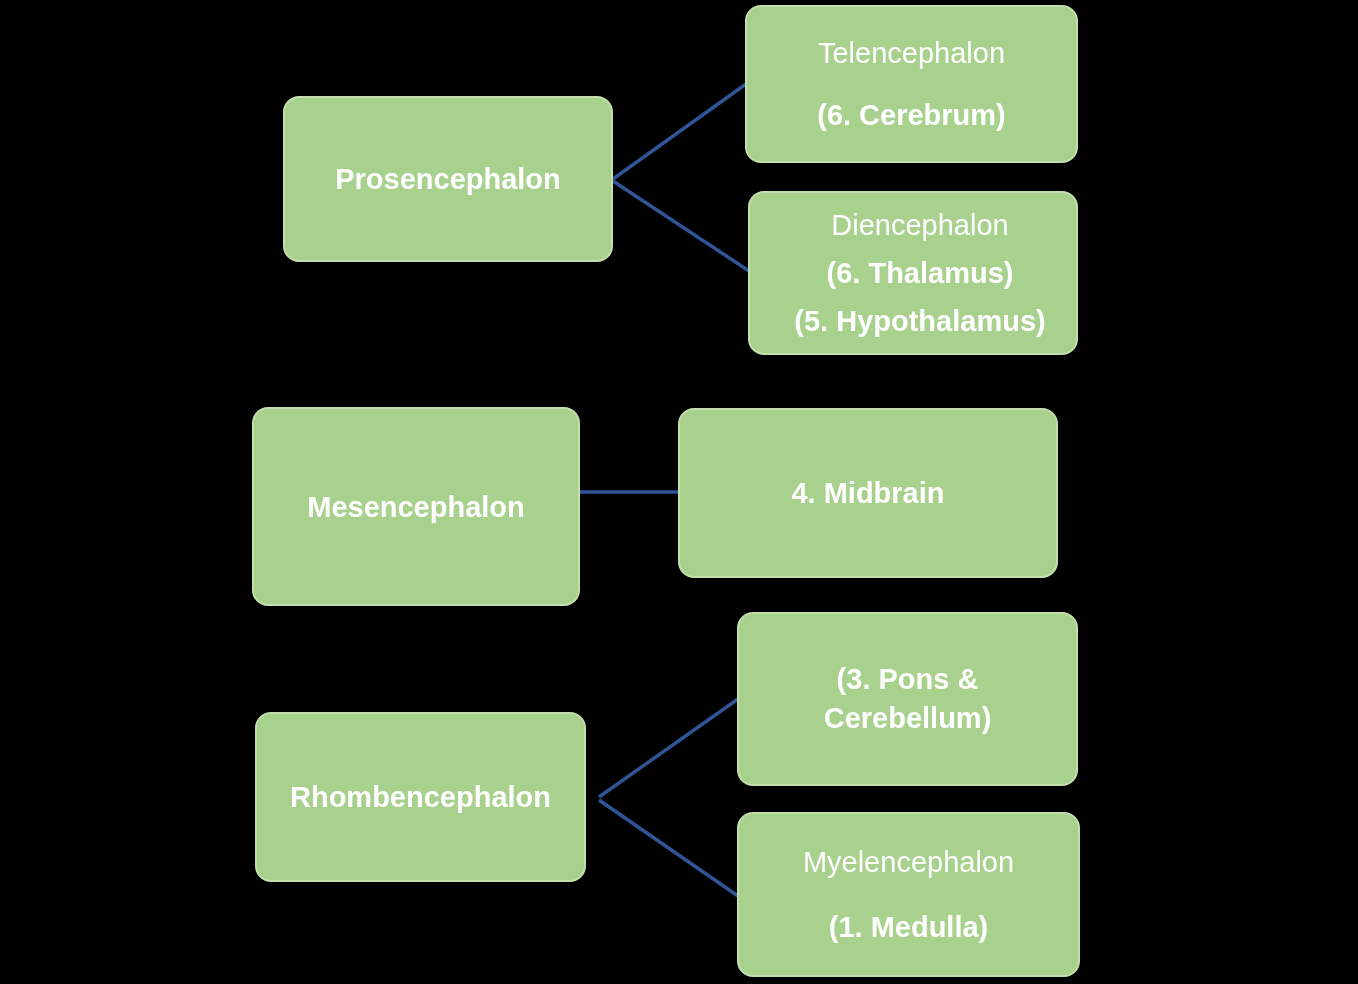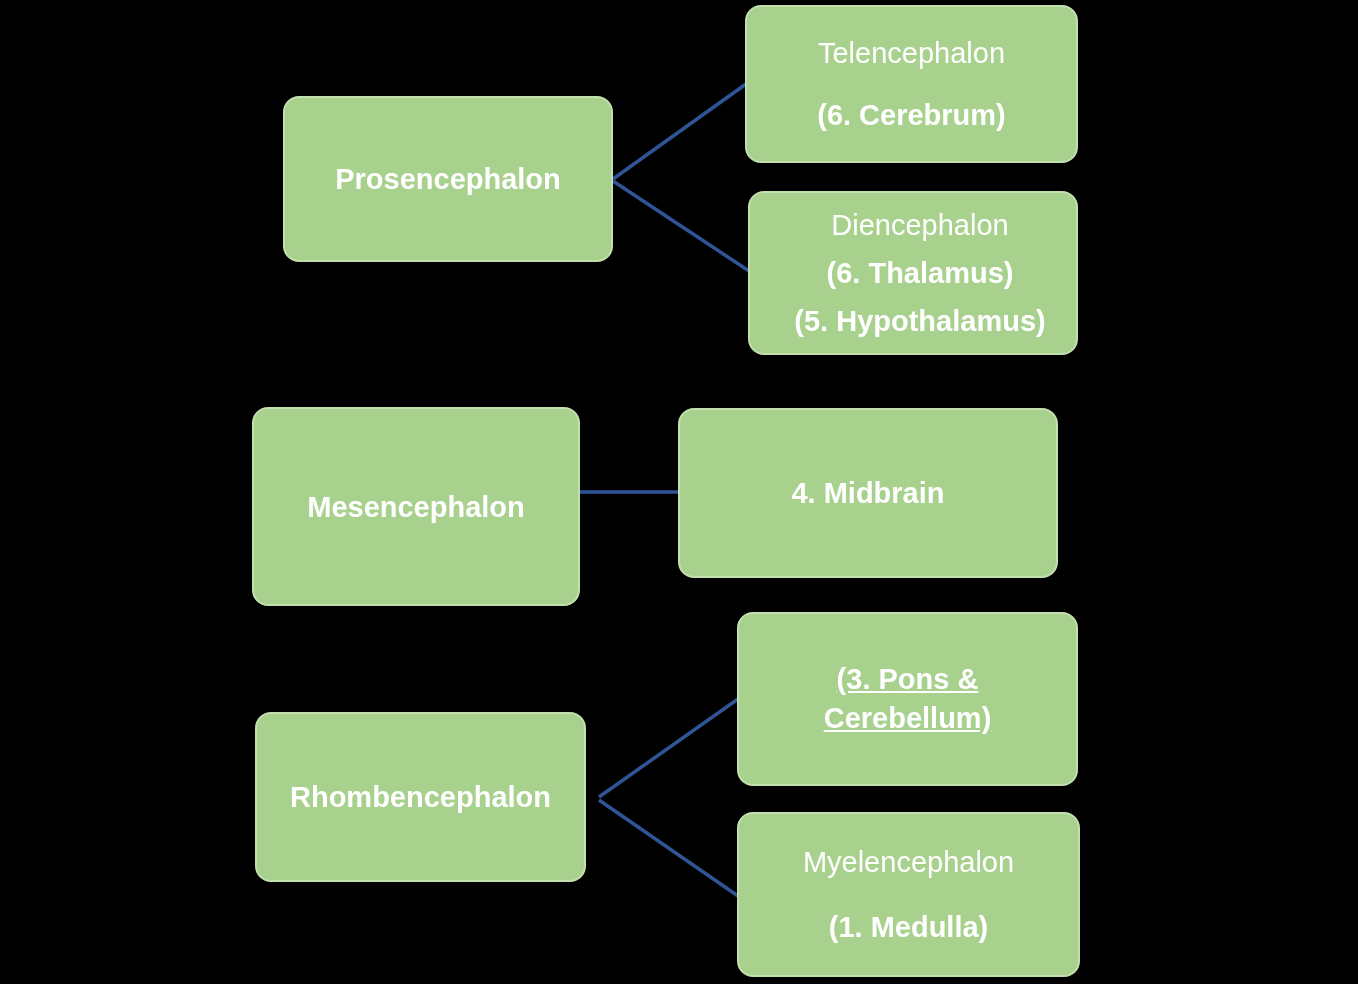--- a/index.html
+++ b/index.html
@@ -35,21 +35,21 @@
     text-align: center;
     padding: 4px 10px;
     font-size: 29px;
     line-height: 40px;
   }
   .node.single {
     justify-content: center;
   }
   .bold { font-weight: bold; }
   .regular { font-weight: normal; }
-  .detail-block { line-height: 39px; font-weight: bold; text-decoration: underline; }
+  .detail-block { line-height: 39px; font-weight: bold; }
 
   
   .n-pros  { left: 283px; top: 96px;  width: 330px; height: 166px; }
   .n-tel   { left: 745px; top: 5px;   width: 333px; height: 158px; }
   .n-dien  { left: 748px; top: 191px; width: 330px; height: 164px; padding-left: 24px; }
   .n-mes   { left: 252px; top: 407px; width: 328px; height: 199px; }
   .n-mid   { left: 678px; top: 408px; width: 380px; height: 170px; }
   .n-rhomb { left: 255px; top: 712px; width: 331px; height: 170px; }
   .n-met   { left: 737px; top: 612px; width: 341px; height: 174px; }
   .n-mye   { left: 737px; top: 812px; width: 343px; height: 165px; }

